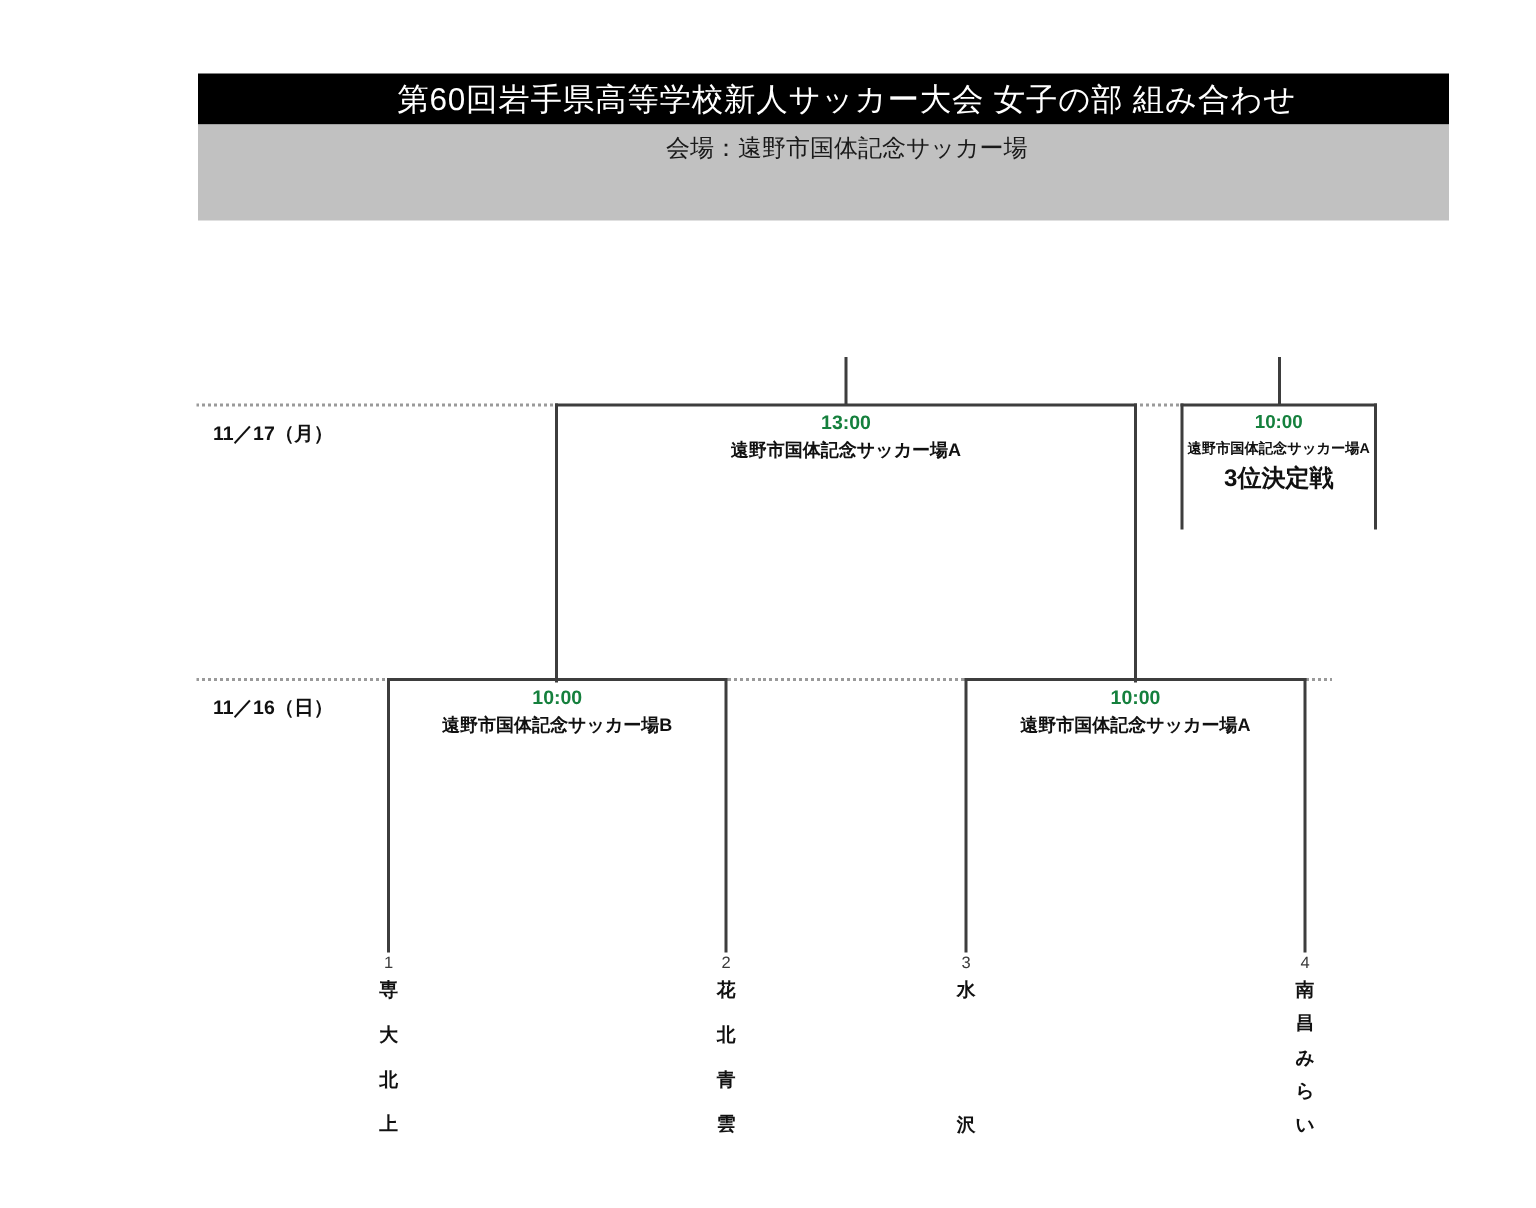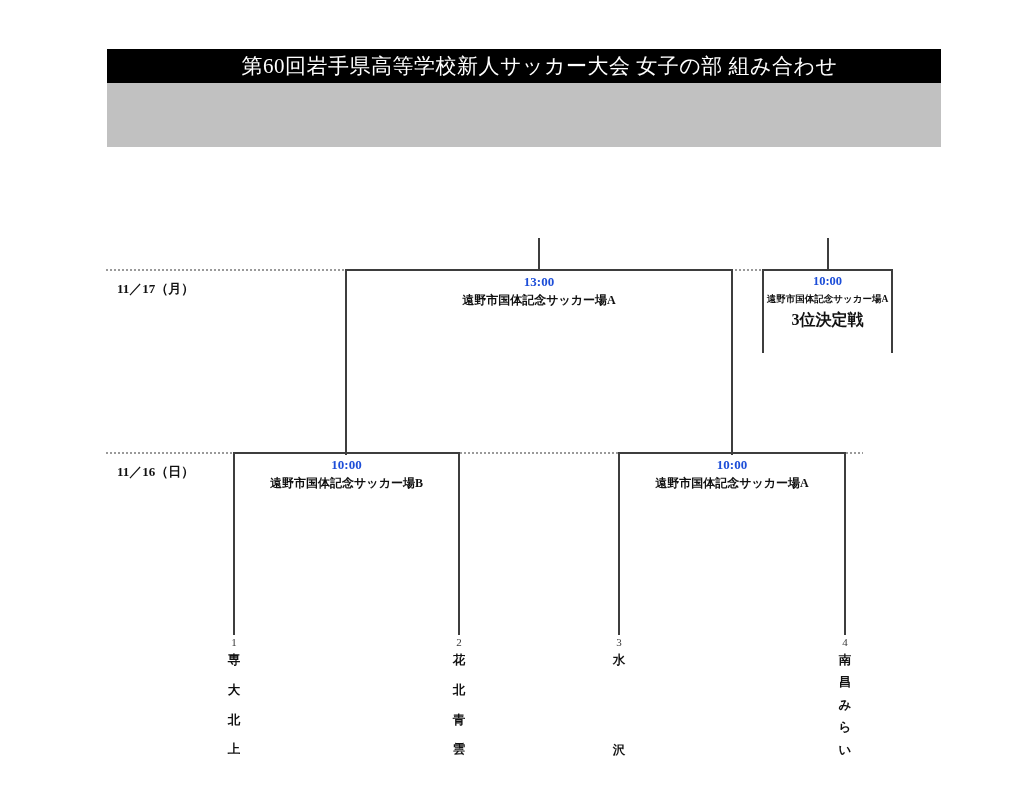--- a/index.html
+++ b/index.html
@@ -1,18 +1,18 @@
 <!DOCTYPE html>
 <html><head>
 <meta charset="utf-8">
 <style>
   html,body{margin:0;padding:0;background:#fff;}
   .page{
     position:relative;width:941px;height:805px;background:#ffffff;overflow:hidden;
-    font-family:Liberation Serif, serif;color:#1a1a1a;
+    font-family:Liberation Sans, sans-serif;color:#1a1a1a;margin-left:25px;
   }
   
   .title-bar{
     position:absolute;left:107px;top:49px;width:865px;height:34px;
     background:#000;color:#fff;display:flex;align-items:center;justify-content:center;
     font-size:21px;letter-spacing:.5px;white-space:nowrap;
   }
   .info-bar{
     position:absolute;left:107px;top:83px;width:865px;height:64px;
     background:#c1c1c1;display:flex;flex-direction:column;align-items:center;
@@ -23,21 +23,21 @@
   
   .hline{position:absolute;height:2px;background:#3d3d3d;}
   .vline{position:absolute;width:2px;background:#3d3d3d;}
   .dotline{
     position:absolute;height:2px;
     background-image:repeating-linear-gradient(to right,#9a9a9a 0 2px,transparent 2px 4px);
   }
   
   .date-label{position:absolute;font-size:13px;font-weight:bold;white-space:nowrap;color:#111;}
   .match-box{position:absolute;display:flex;flex-direction:column;align-items:center;text-align:center;}
-  .match-time{font-size:13px;font-weight:bold;line-height:1;color:#1d4ed8;}
+  .match-time{font-size:13px;font-weight:bold;line-height:1;color:#15803d;}
   .match-venue{font-size:12px;font-weight:bold;line-height:1;margin-top:6px;white-space:nowrap;color:#111;}
   .third .match-time{font-size:12.5px;}
   .third .match-venue{font-size:9.5px;margin-top:7px;}
   .third .match-label{font-size:16px;font-weight:bold;line-height:1;margin-top:8px;color:#111;}
   
   .team-col{position:absolute;width:22px;display:flex;flex-direction:column;align-items:center;}
   .seed{font-size:11px;line-height:1;color:#3a3a3a;}
   .vname{
     margin-top:6px;height:102px;display:flex;flex-direction:column;
     justify-content:space-between;align-items:center;
@@ -46,20 +46,21 @@
 </style>
 </head>
 <body>
 
 <div class="page">
 
   <div class="title-bar">
     <span>第60回岩手県高等学校新人サッカー大会 女子の部 組み合わせ</span>
   </div>
   <div class="info-bar">
+    <div class="info-line-2">会場：遠野市国体記念サッカー場</div>
   </div>
 
   <div class="dotline" style="left:106px;top:269px;width:240px;"></div>
   <div class="dotline" style="left:735px;top:269px;width:27px;"></div>
   <div class="dotline" style="left:106px;top:452px;width:128px;"></div>
   <div class="dotline" style="left:460px;top:452px;width:159px;"></div>
   <div class="dotline" style="left:846px;top:452px;width:17px;"></div>
 
   <div class="vline" style="left:538px;top:238px;height:32px;"></div>
   <div class="hline" style="left:345px;top:269px;width:388px;"></div>

